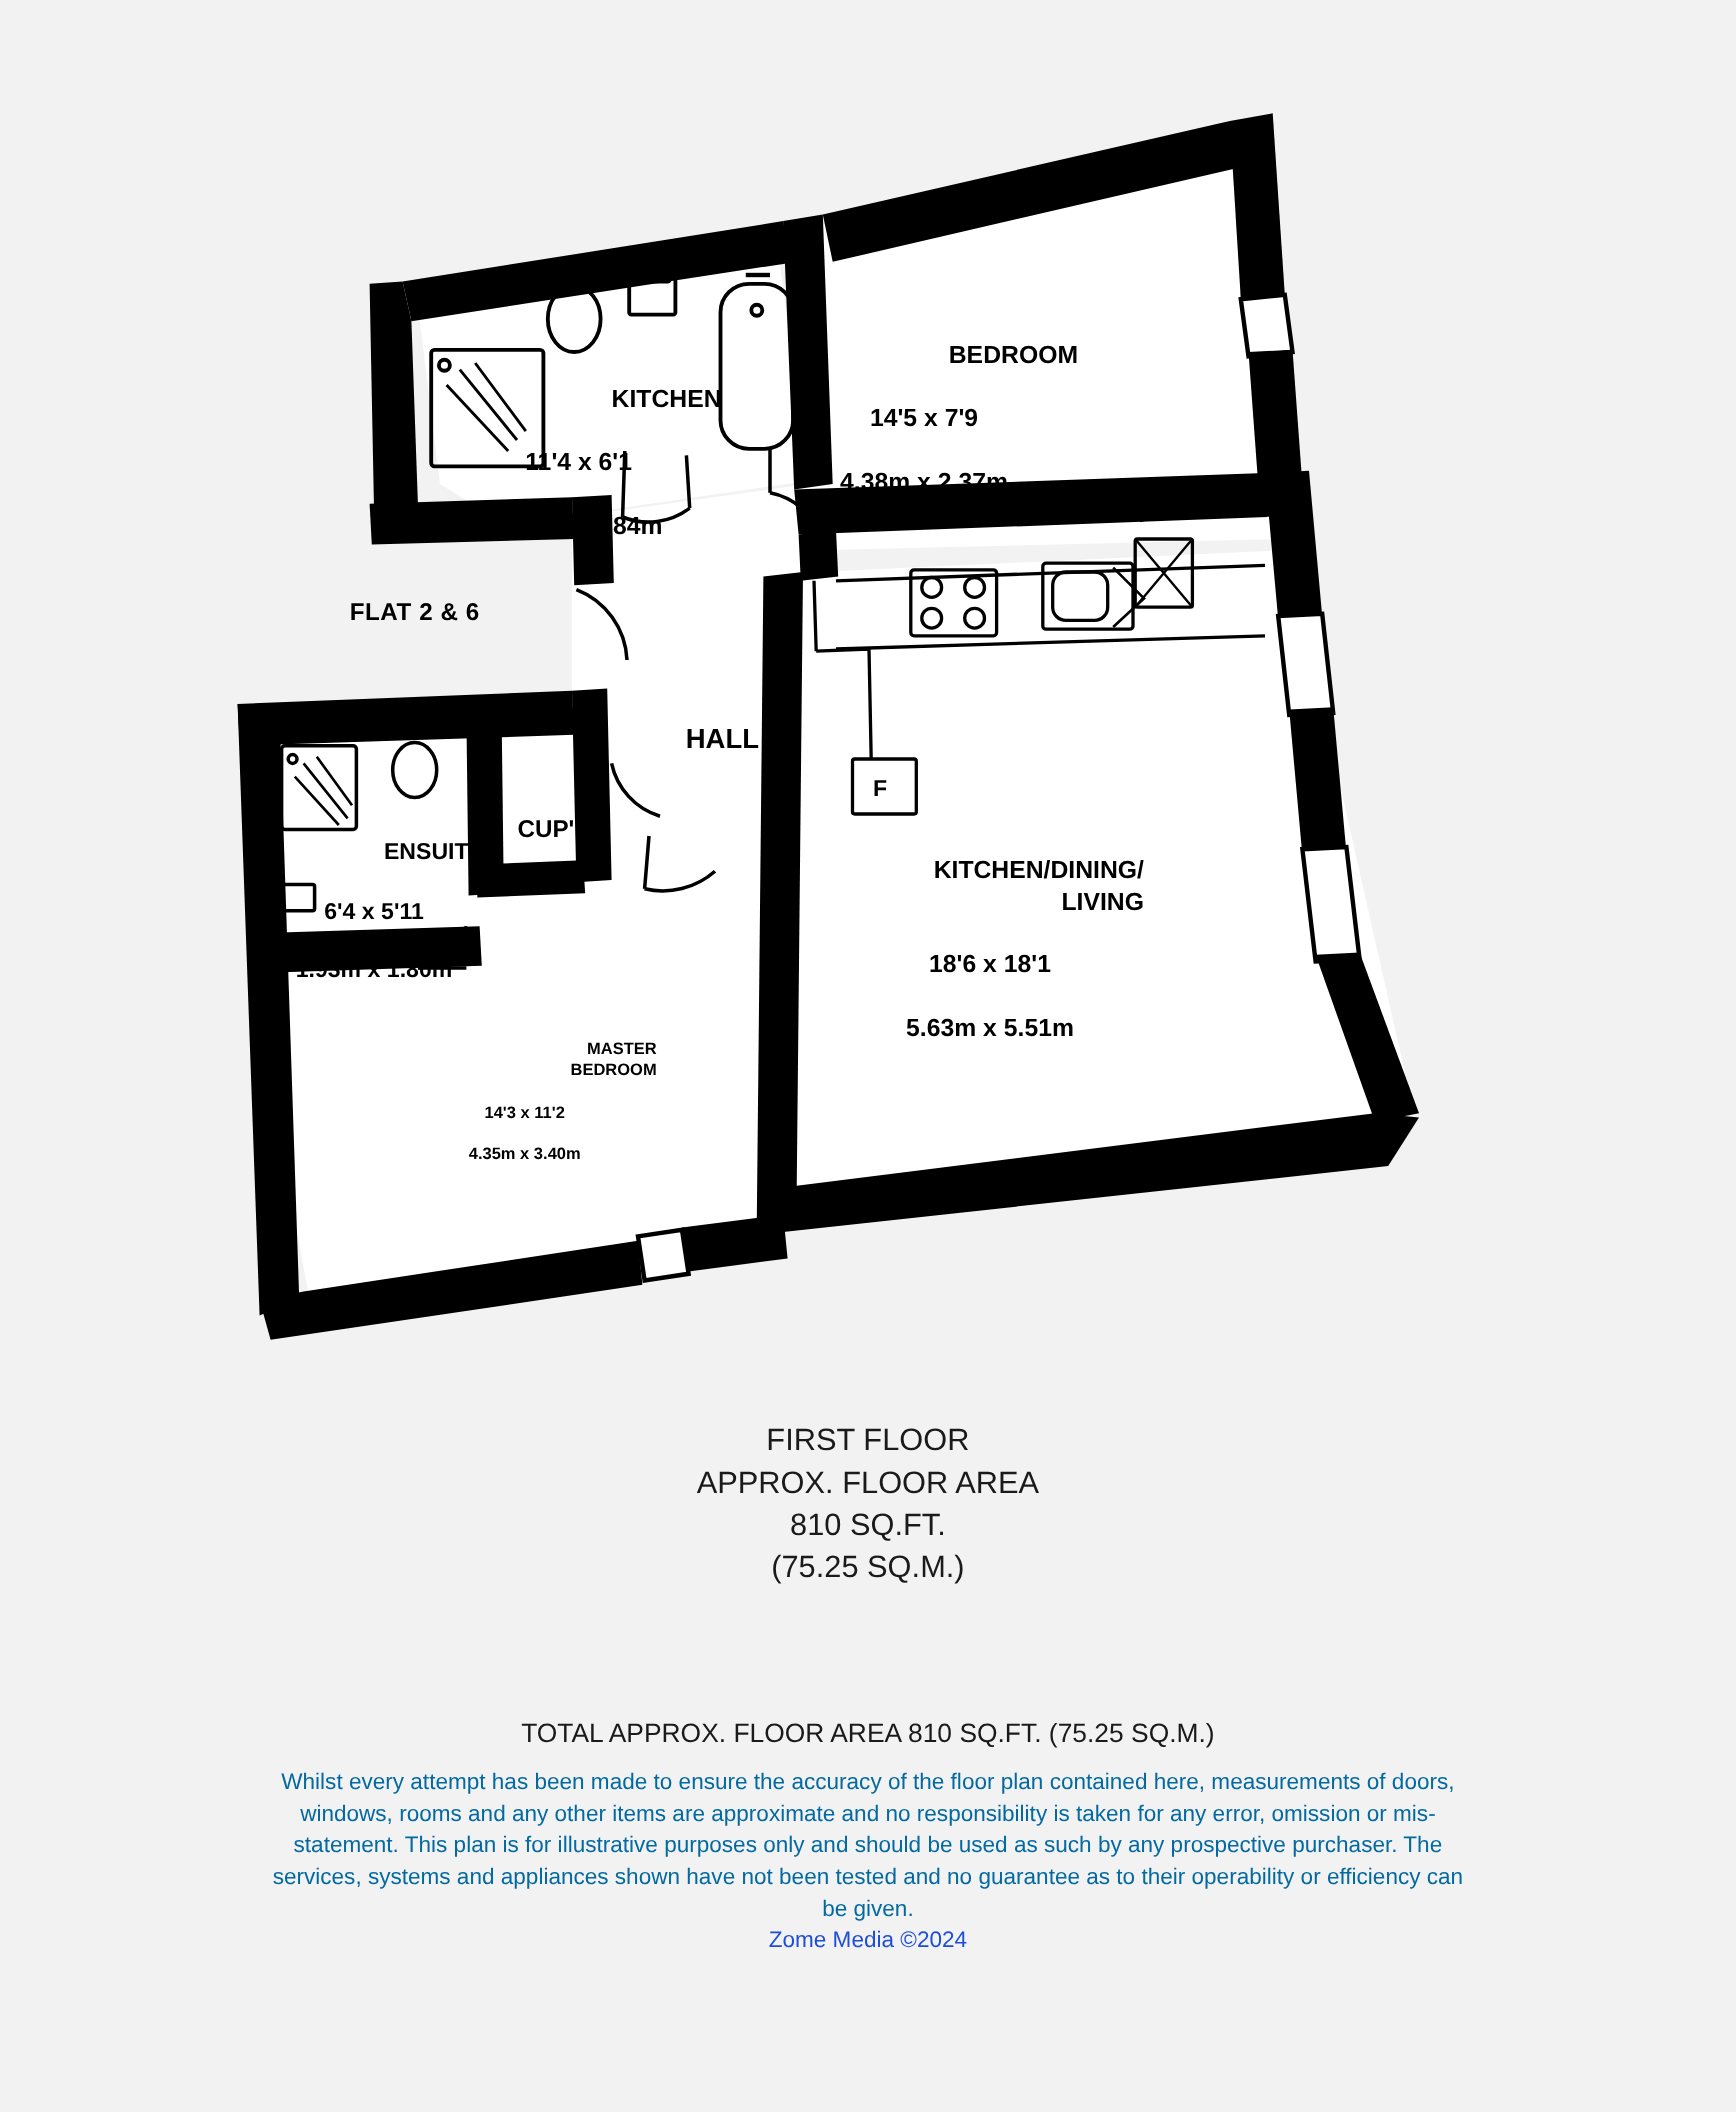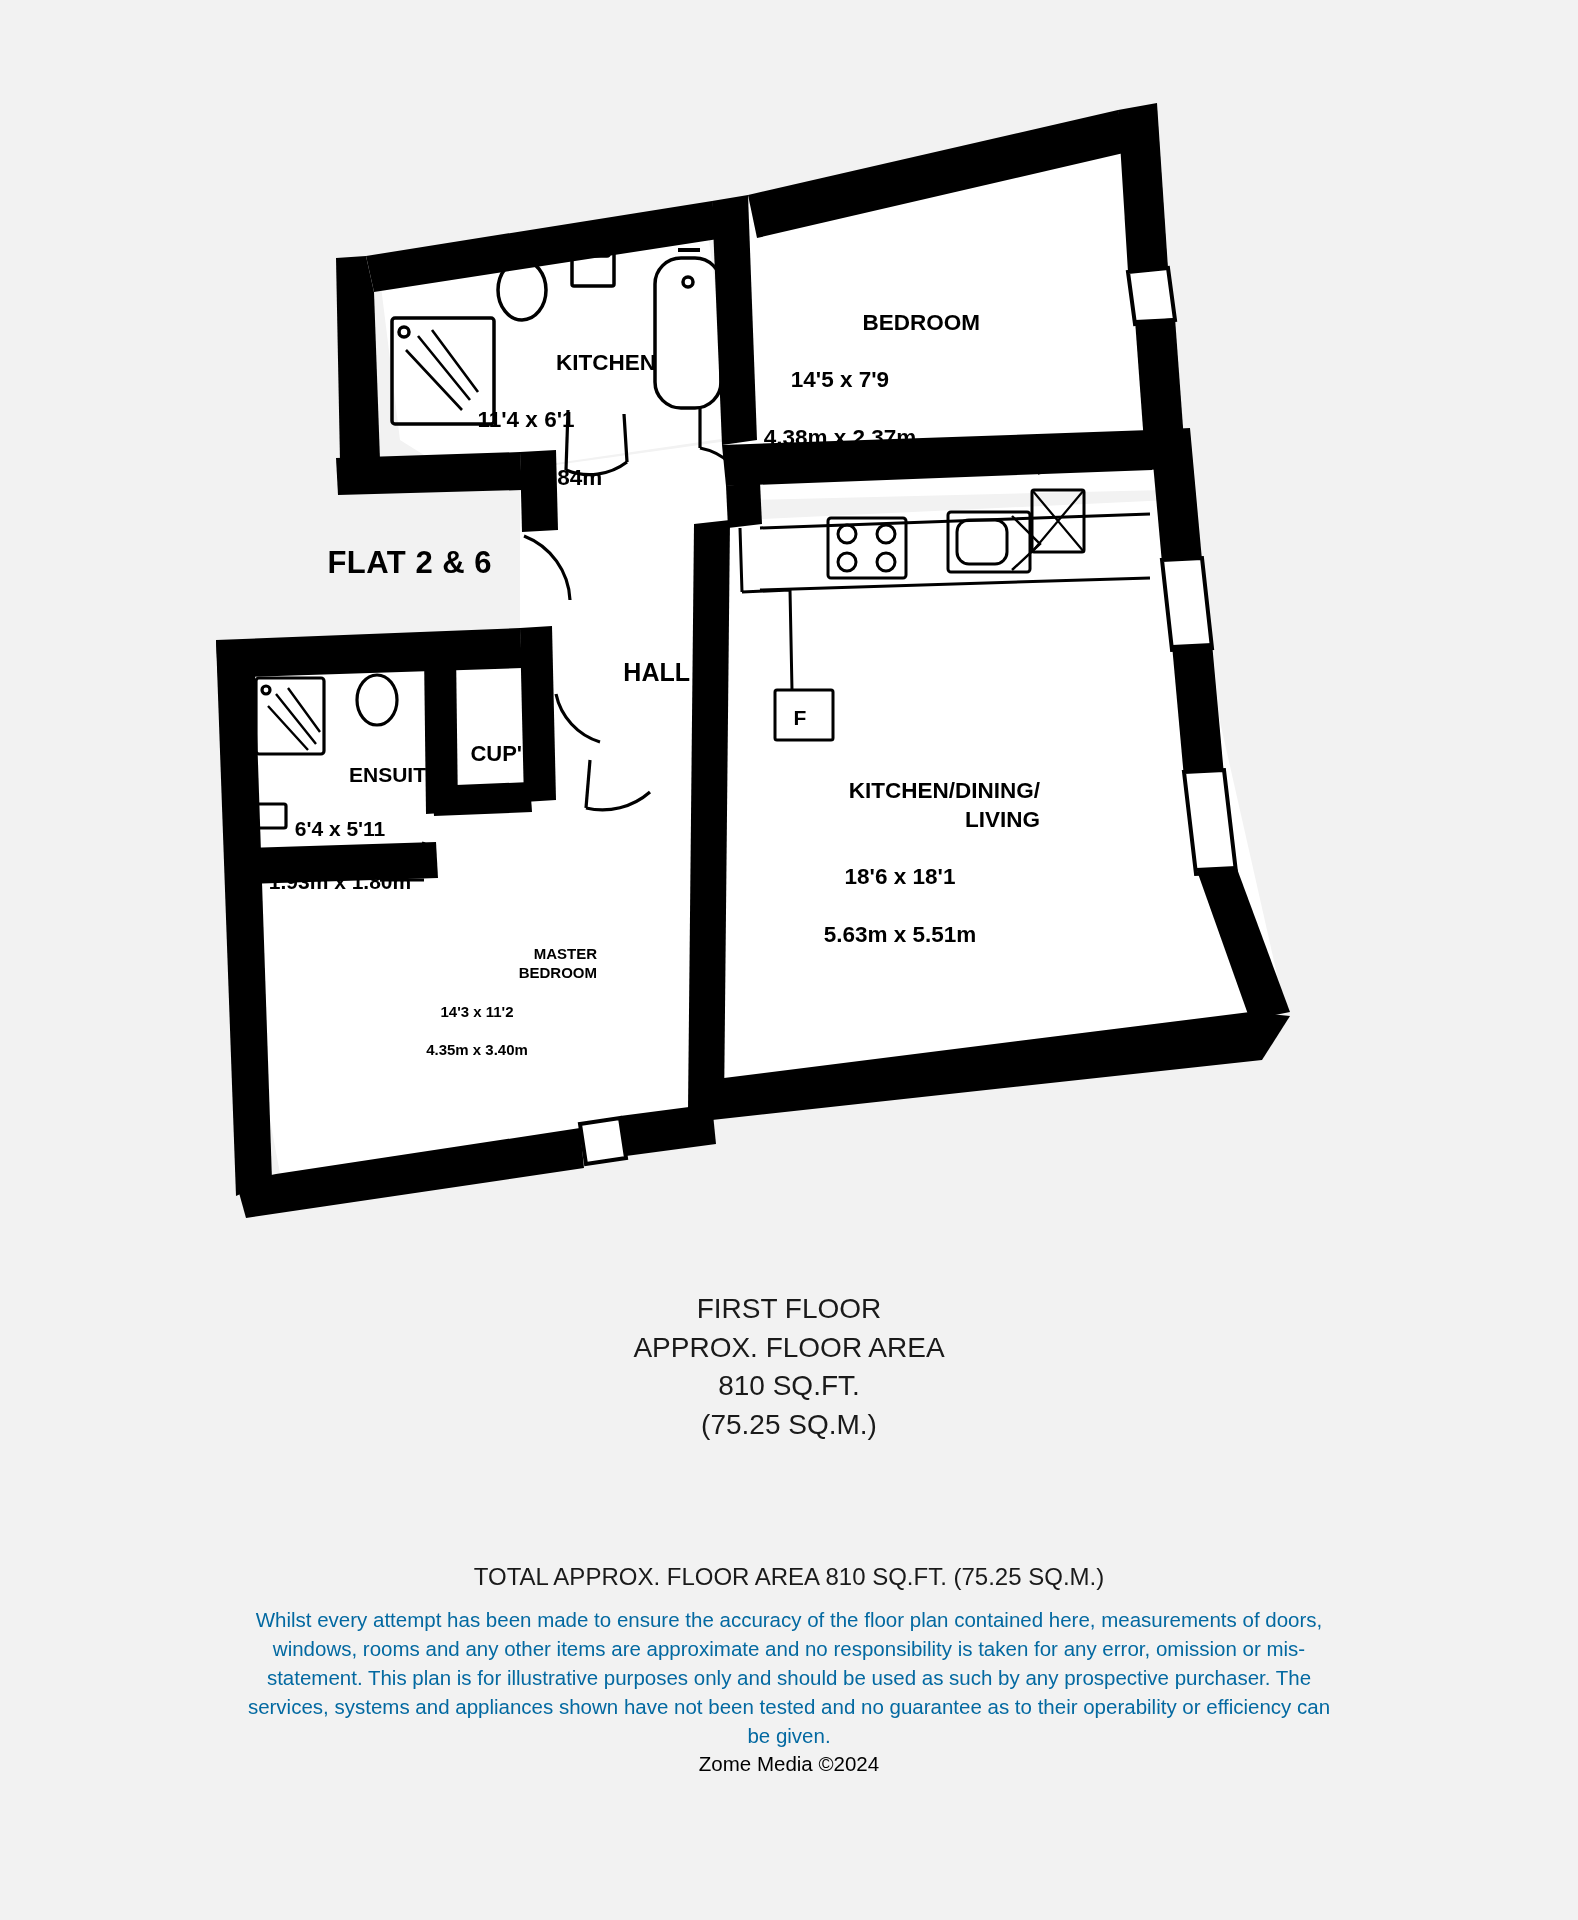--- a/index.html
+++ b/index.html
@@ -38,24 +38,24 @@
   }
   .label .dim {
     display: block;
     font-weight: bold;
   }
   #flat-title {
     position: absolute;
     left: 262px;
     top: 543px;
     width: 230px;
-    font-size: 31px;
+    font-size: 22px;
     font-weight: bold;
     letter-spacing: 0.5px;
-    text-align: right;
+    text-align: center;
   }
   #lbl-bathroom { left: 396px; top: 320px; width: 260px; font-size: 22.5px; }
   #lbl-bedroom  { left: 700px; top: 280px; width: 280px; font-size: 22.5px; }
   #lbl-hall     { left: 530px; top: 624px; width: 160px; font-size: 25px; }
   #lbl-cupd     { left: 408px; top: 712px; width: 130px; font-size: 22px; }
   #lbl-ensuite  { left: 240px; top: 735px; width: 200px; font-size: 21px; }
   #lbl-master   { left: 357px; top: 925px; width: 240px; font-size: 15px; }
   #lbl-kitchen  { left: 760px; top: 748px; width: 280px; font-size: 22.5px; }
   #lbl-f        { left: 780px; top: 705px; width: 40px; font-size: 21px; }
 
@@ -82,21 +82,21 @@
     font-size: 20.5px;
     line-height: 1.42;
     color: #0369a1;
     width: 1100px;
     margin-left: auto;
     margin-right: auto;
   }
   #credit {
     margin-top: 2px;
     font-size: 20.5px;
-    color: #000000;
+    color: #1d4ed8;
   }
 </style>
 </head>
 <body>
 
 <svg id="plan" viewBox="0 0 1578 1280">
 
   <g>
 
     <polygon points="378,262 705,210 735,437 508,470 500,455 440,465 400,440" fill="#ffffff"></polygon>

